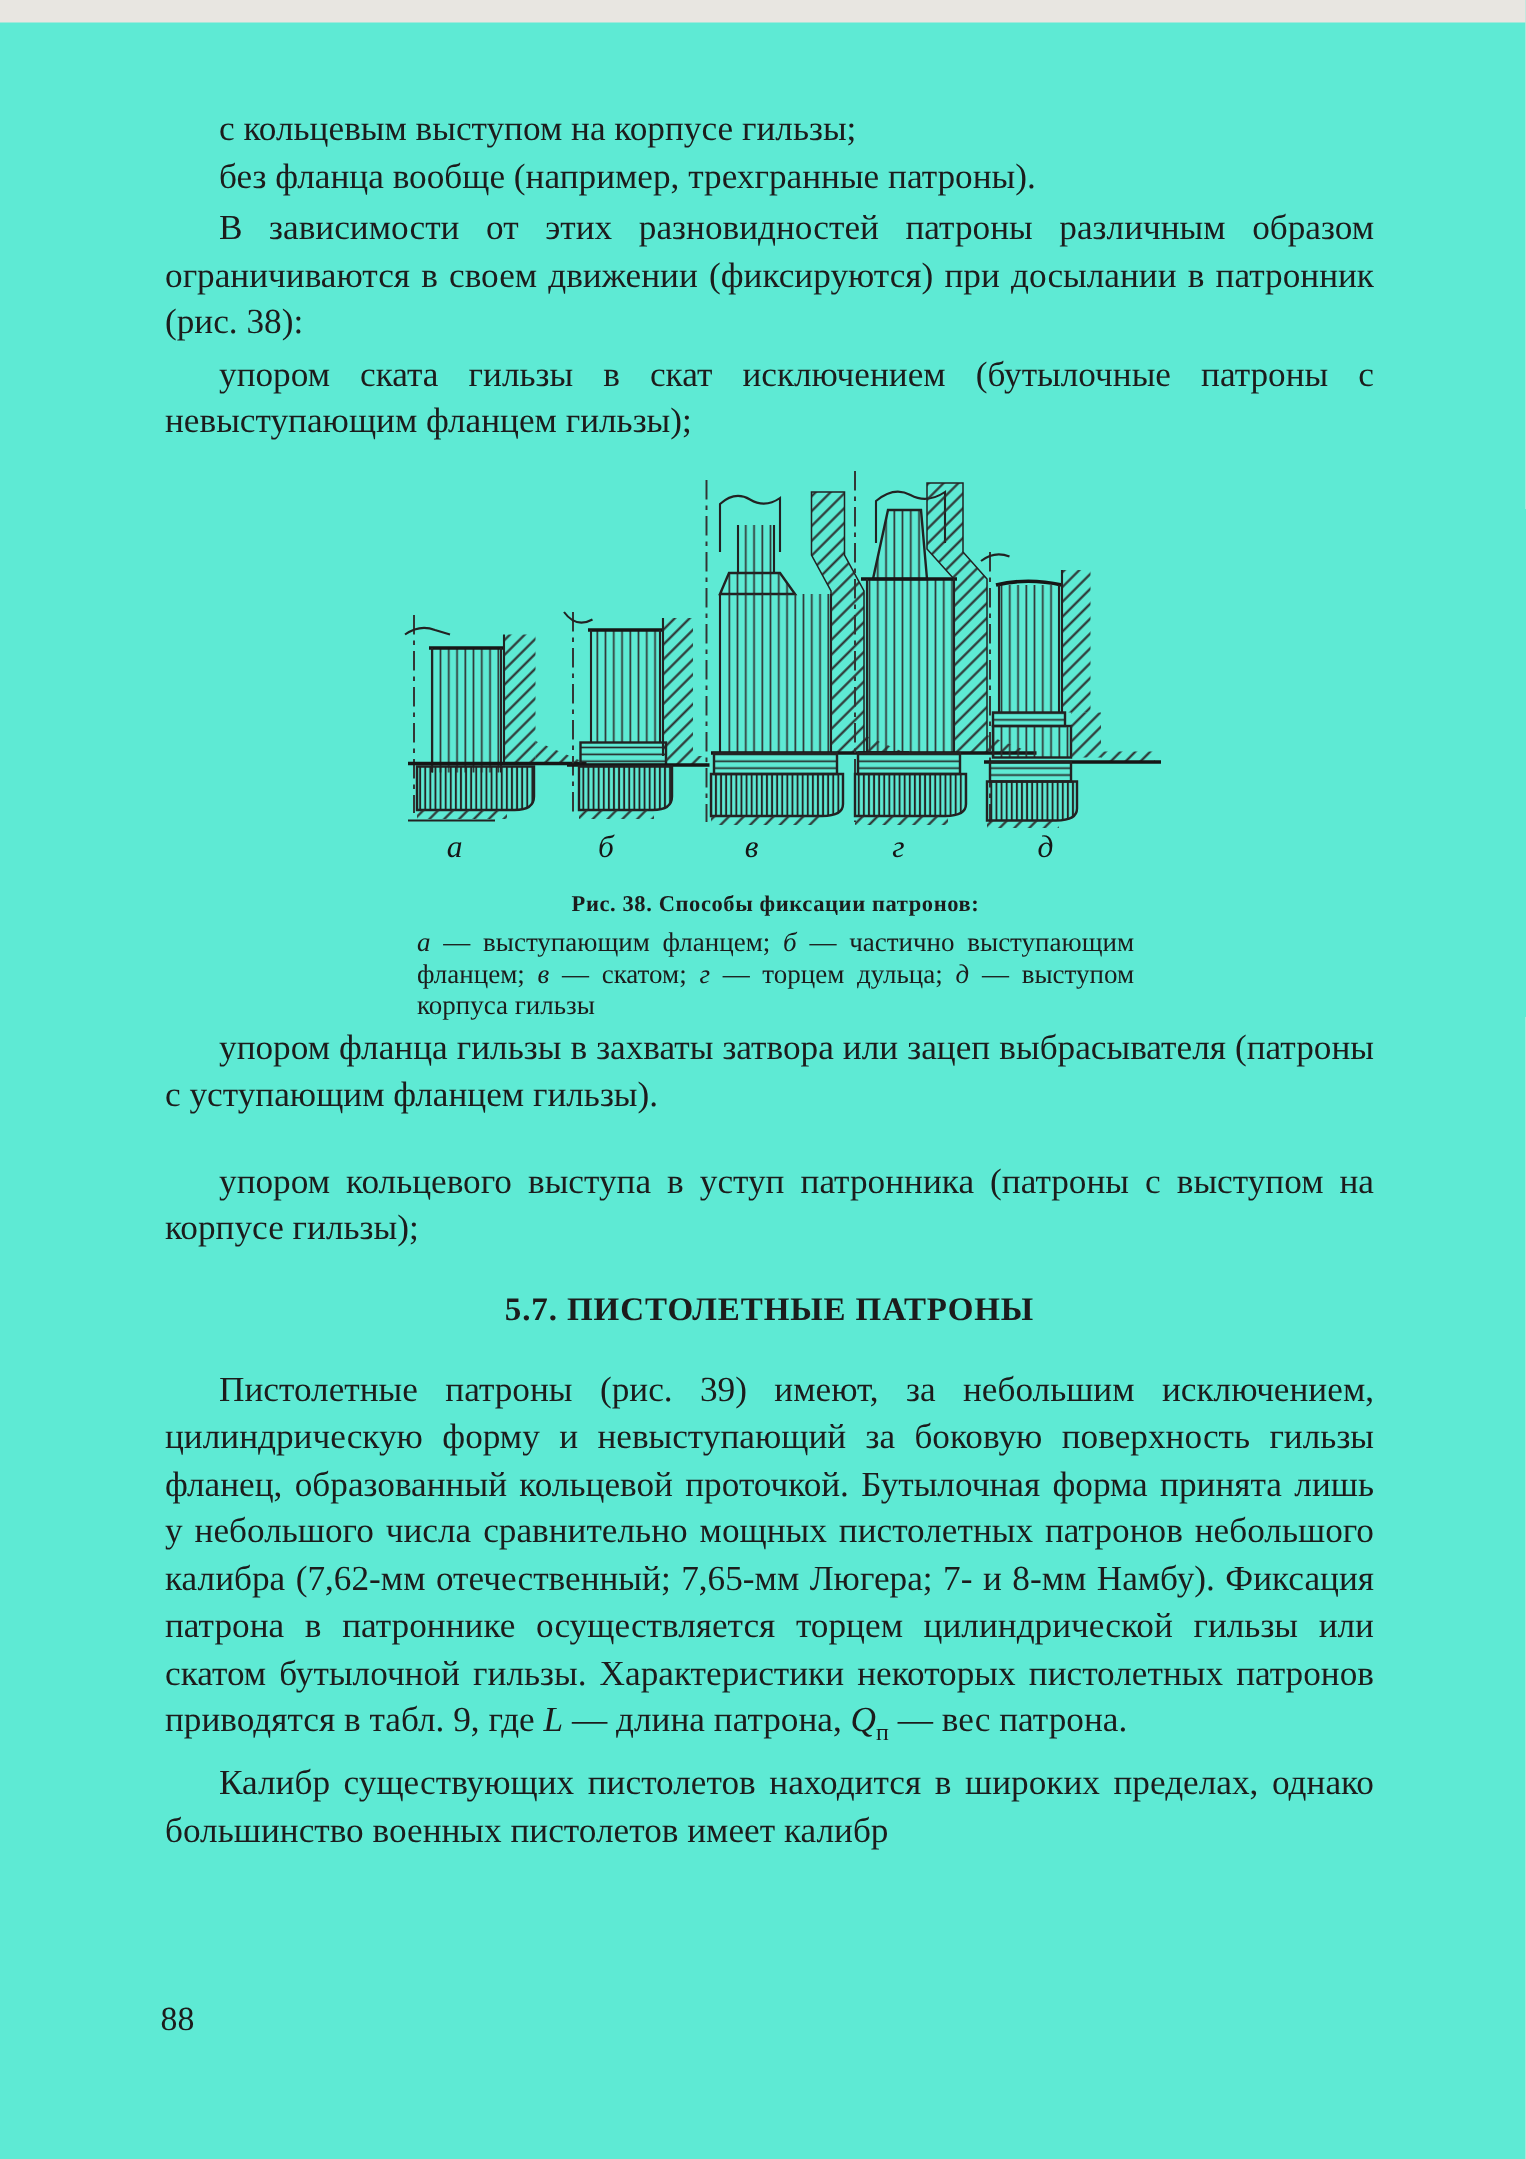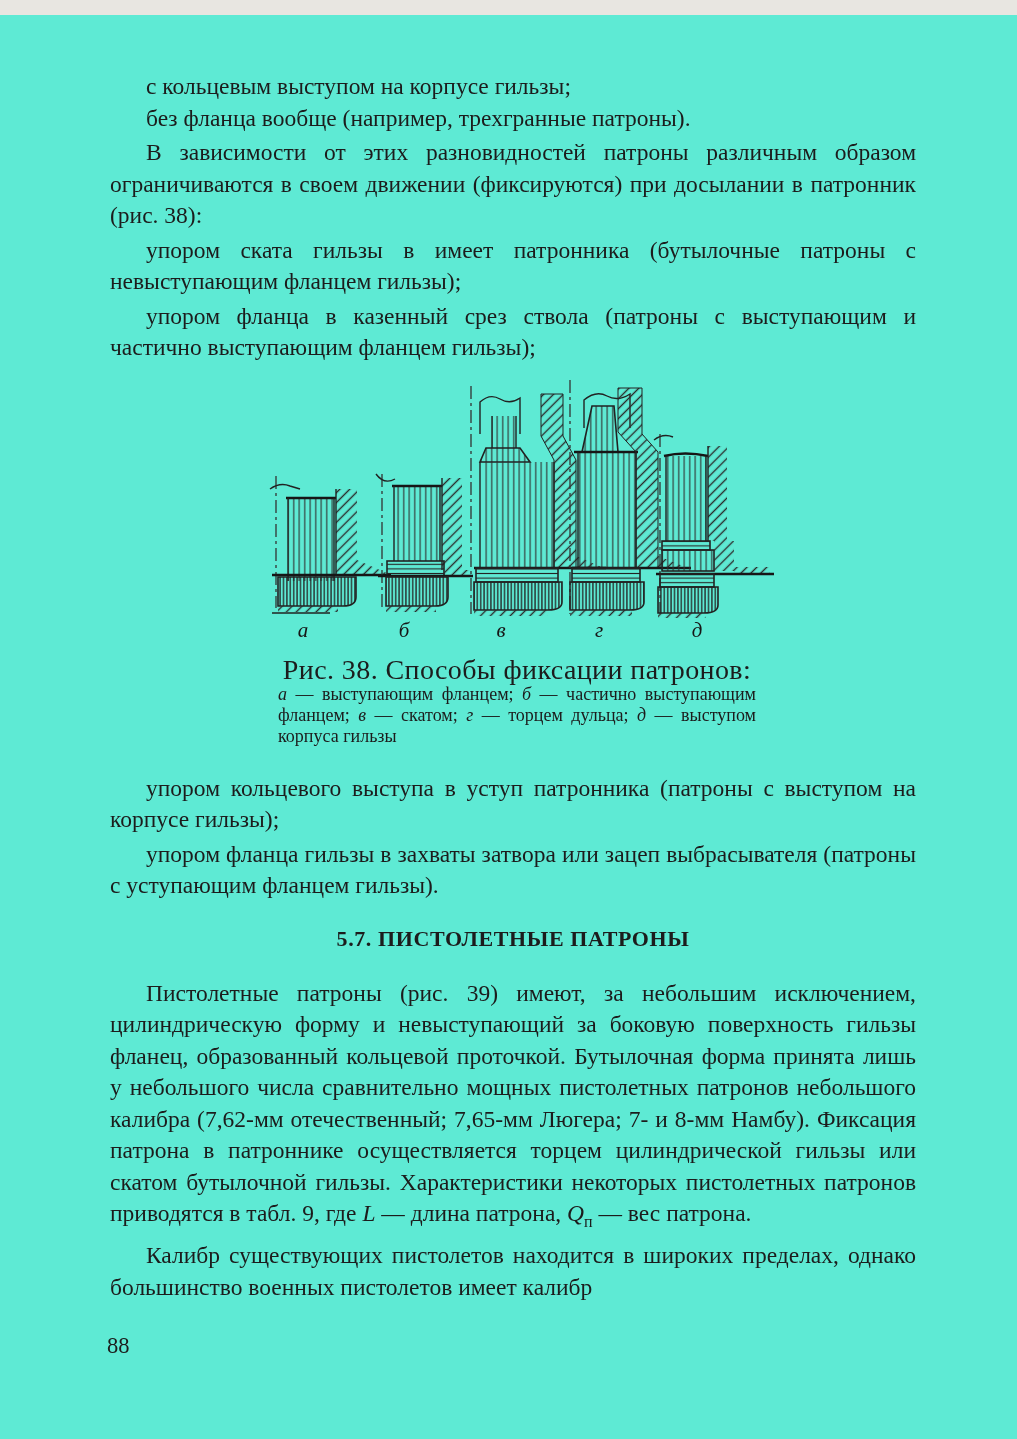--- a/index.html
+++ b/index.html
@@ -25,22 +25,22 @@
     margin:14px 0 6px 148px;
   }
   .figure-wrap svg { display:block; }
   .fig-label {
     position:absolute; top:240px; width:26px;
     text-align:center; font-style:italic; font-size:21px; color:#161616;
   }
 
   .caption { margin:4px 0 0 168px; width:478px; }
   .cap-title {
-    font-weight:normal; text-align:center;
-    font-size:28px; line-height:27px; letter-spacing:0.4px;
+    font-weight:bold; text-align:center;
+    font-size:15px; line-height:27px; letter-spacing:0.4px;
   }
   .cap-body {
     font-size:18px; line-height:21px; text-align:justify;
     margin-top:1px;
   }
   .cap-body i { font-style:italic; }
 
   .gap-l { margin-top:26px; }
   .gap-s { margin-top:3px; }
 
@@ -67,22 +67,21 @@
 </head>
 <body>
 
 <div class="page">
   <div class="content">
 
     <p class="line ind">с кольцевым выступом на корпусе гильзы;</p>
     <p class="line ind">без фланца вообще (например, трехгранные патроны).</p>
 
     <p class="ind gap-s">В зависимости от этих разновидностей патроны различным образом ограничиваются в своем движении (фиксируются) при досылании в патронник (рис. 38):</p>
-    <p class="ind gap-s">упором ската гильзы в имеет патронника (бутылочные патроны с невыступающим фланцем гильзы);</p>
-    <p class="ind gap-s">упором фланца в казенный срез ствола (патроны с выступающим и частично выступающим фланцем гильзы);</p>
+    <p class="ind gap-s">упором ската гильзы в скат исключением (бутылочные патроны с невыступающим фланцем гильзы);</p>
 
     <div class="figure-wrap">
       <svg width="520" height="240" viewBox="0 0 520 240" aria-hidden="true">
         <defs>
           <pattern id="pv" width="5.5" height="10" patternUnits="userSpaceOnUse">
             <line x1="2.7" y1="0" x2="2.7" y2="10" stroke="#2e2e2e" stroke-width="1.1"></line>
           </pattern>
           <pattern id="pvd" width="3.4" height="10" patternUnits="userSpaceOnUse">
             <line x1="1.7" y1="0" x2="1.7" y2="10" stroke="#242424" stroke-width="1.3"></line>
           </pattern>
@@ -185,22 +184,22 @@
       <span class="fig-label" style="left:230px">в</span>
       <span class="fig-label" style="left:328px">г</span>
       <span class="fig-label" style="left:426px">д</span>
     </div>
 
     <div class="caption">
       <div class="cap-title">Рис. 38. Способы фиксации патронов:</div>
       <div class="cap-body"><i>а</i><span> — выступающим фланцем; </span><i>б</i><span> — частично выступающим фланцем; </span><i>в</i><span> — скатом; </span><i>г</i><span> — торцем дульца; </span><i>д</i><span> — выступом корпуса гильзы</span></div>
     </div>
 
+    <p class="ind gap-s">упором фланца гильзы в захваты затвора или зацеп выбрасывателя (патроны с уступающим фланцем гильзы).</p>
     <p class="ind gap-l">упором кольцевого выступа в уступ патронника (патроны с выступом на корпусе гильзы);</p>
-    <p class="ind gap-s">упором фланца гильзы в захваты затвора или зацеп выбрасывателя (патроны с уступающим фланцем гильзы).</p>
 
     <h2 class="heading">5.7. ПИСТОЛЕТНЫЕ ПАТРОНЫ</h2>
 
     <p class="ind after-heading"><span>Пистолетные патроны (рис. 39) имеют, за небольшим исключением, цилиндрическую форму и невыступающий за боковую поверхность гильзы фланец, образованный кольцевой проточкой. Бутылочная форма принята лишь у небольшого числа сравнительно мощных пистолетных патронов небольшого калибра (7,62-мм отечественный; 7,65-мм Люгера; 7- и 8-мм Намбу). Фиксация патрона в патроннике осуществляется торцем цилиндрической гильзы или скатом бутылочной гильзы. Характеристики некоторых пистолетных патронов приводятся в табл. 9, где </span><i class="var">L</i><span> — длина патрона, </span><i class="var">Q</i><sub class="var-sub">п</sub><span> — вес патрона.</span></p>
 
     <p class="ind gap-s">Калибр существующих пистолетов находится в широких пределах, однако большинство военных пистолетов имеет калибр</p>
   </div>
 
   <div class="page-number">88</div>
 </div>

